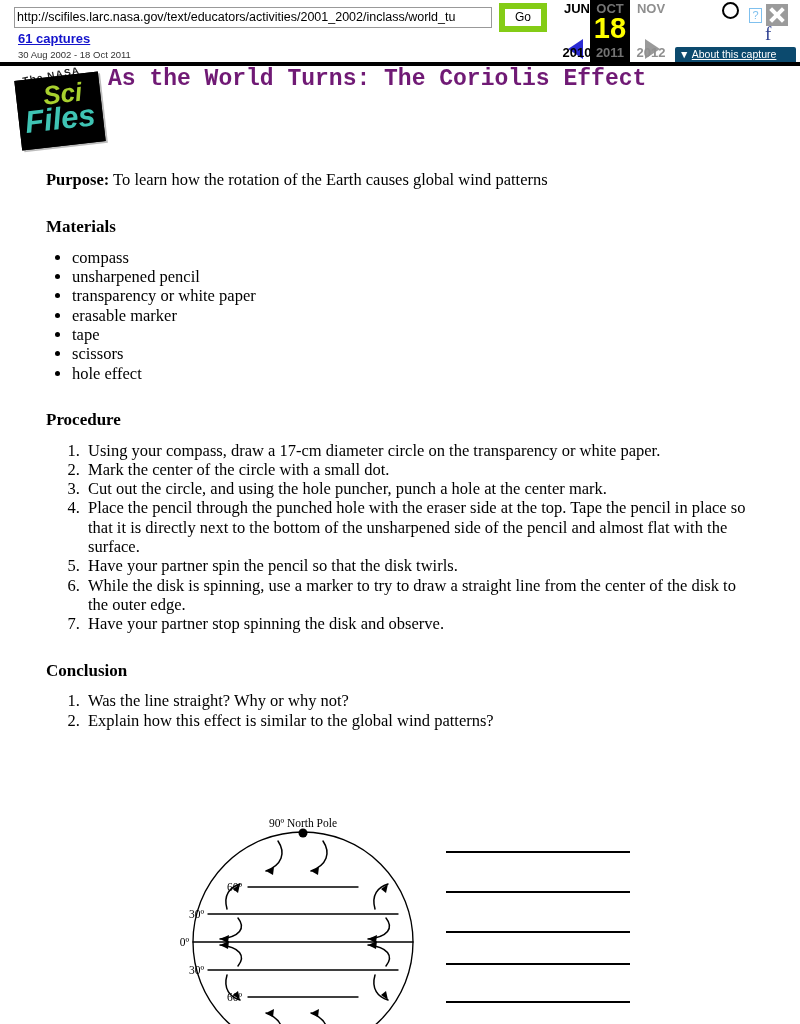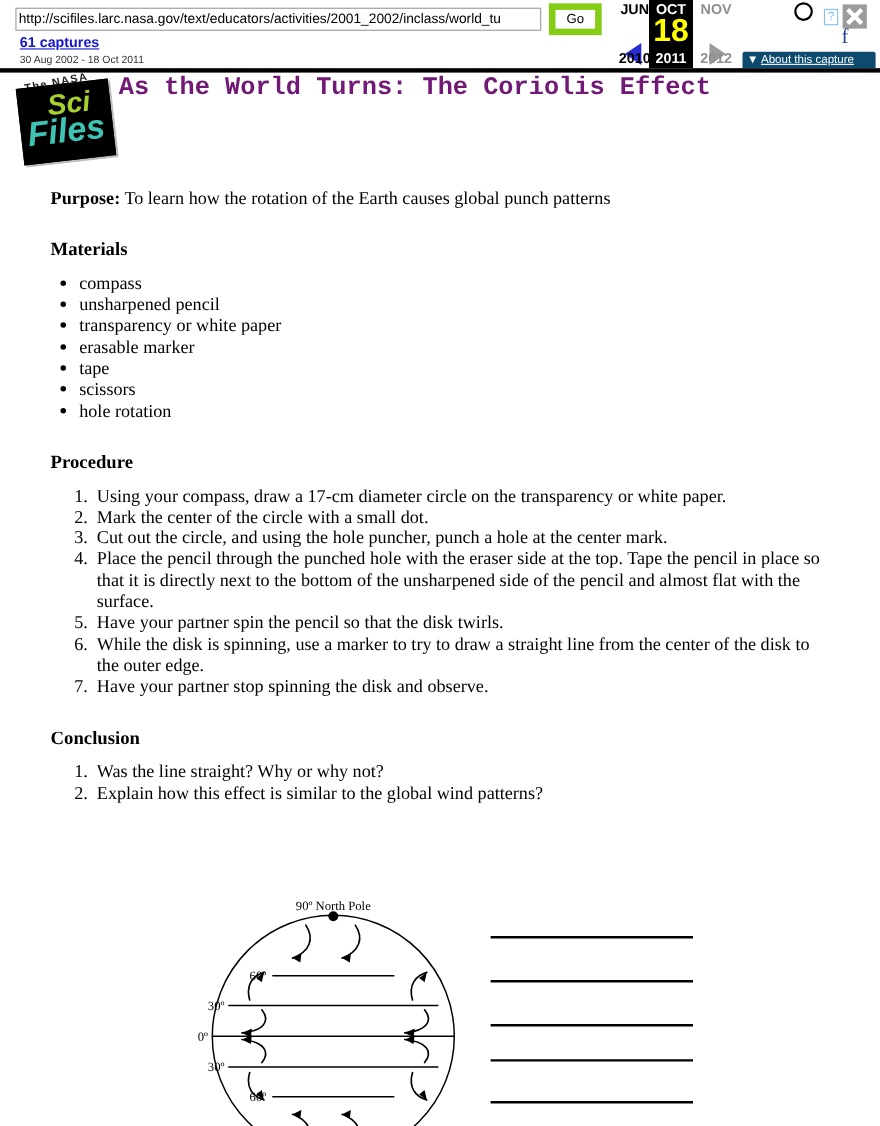--- a/index.html
+++ b/index.html
@@ -108,21 +108,21 @@
     font-weight: bold;
   }
   .wm-col .mid {
     position: absolute;
     top: 17px; left: 0; right: 0;
     height: 28px;
   }
   #wm-prev { left: 556px; width: 42px; color: #000; }
   #wm-cur  { left: 590px; width: 40px; background: #000; }
   #wm-next { left: 628px; width: 46px; color: #8f8f8f; }
-  #wm-cur .mon, #wm-cur .yr { color: #ffffff; text-align: center; }
+  #wm-cur .mon, #wm-cur .yr { color: #737373; text-align: center; }
   #wm-cur .day {
     position: absolute;
     top: 14px; left: 0; right: 0;
     font-size: 29px;
     line-height: 29px;
     font-weight: bold;
     color: #ffff00;
   }
   .arrow-left {
     position: absolute;
@@ -382,32 +382,32 @@
       <div id="logo-sci">Sci</div>
       <div id="logo-files">Files</div>
     </div>
   </div>
 
   <div id="page-title">As the World Turns: The Coriolis Effect</div>
 
   <div id="content">
 
     <p class="sec-purpose">
-      <span class="lead">Purpose:</span><span> To learn how the rotation of the Earth causes global punch patterns</span>
+      <span class="lead">Purpose:</span><span> To learn how the rotation of the Earth causes global wind patterns</span>
     </p>
 
     <h2 class="sec-head">Materials</h2>
     <ul class="mat-list">
       <li>compass</li>
       <li>unsharpened pencil</li>
       <li>transparency or white paper</li>
       <li>erasable marker</li>
       <li>tape</li>
       <li>scissors</li>
-      <li>hole rotation</li>
+      <li>hole effect</li>
     </ul>
 
     <h2 class="sec-head">Procedure</h2>
     <ol class="proc-list">
       <li>Using your compass, draw a 17-cm diameter circle on the transparency or white paper.</li>
       <li>Mark the center of the circle with a small dot.</li>
       <li>Cut out the circle, and using the hole puncher, punch a hole at the center mark.</li>
       <li>Place the pencil through the punched hole with the eraser side at the top. Tape the pencil in place so that it is directly next to the bottom of the unsharpened side of the pencil and almost flat with the surface.</li>
       <li>Have your partner spin the pencil so that the disk twirls.</li>
       <li>While the disk is spinning, use a marker to try to draw a straight line from the center of the disk to the outer edge.</li>

